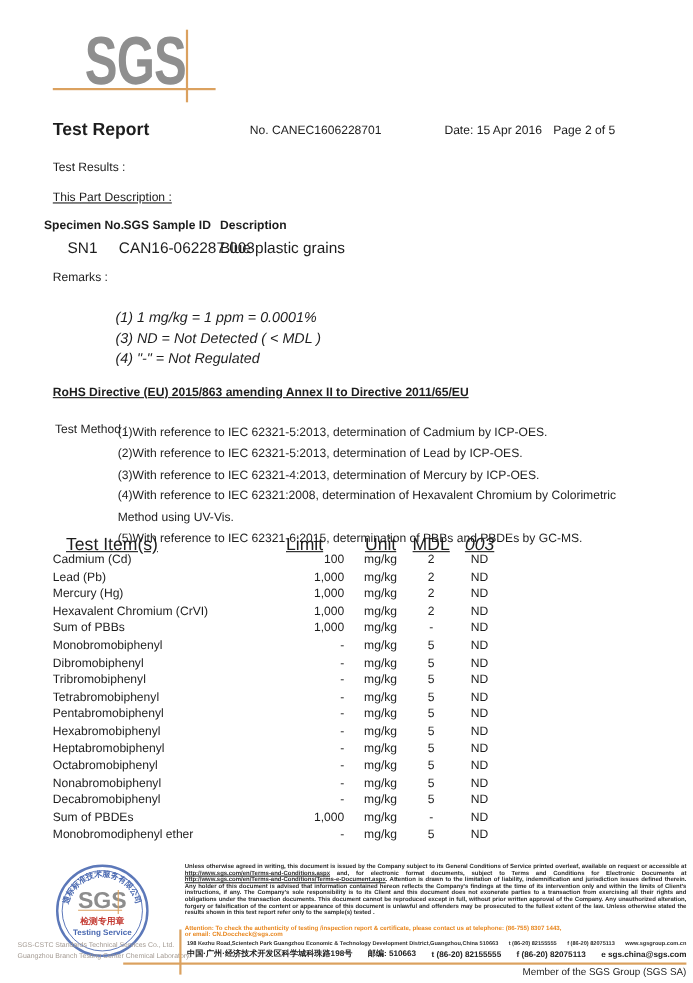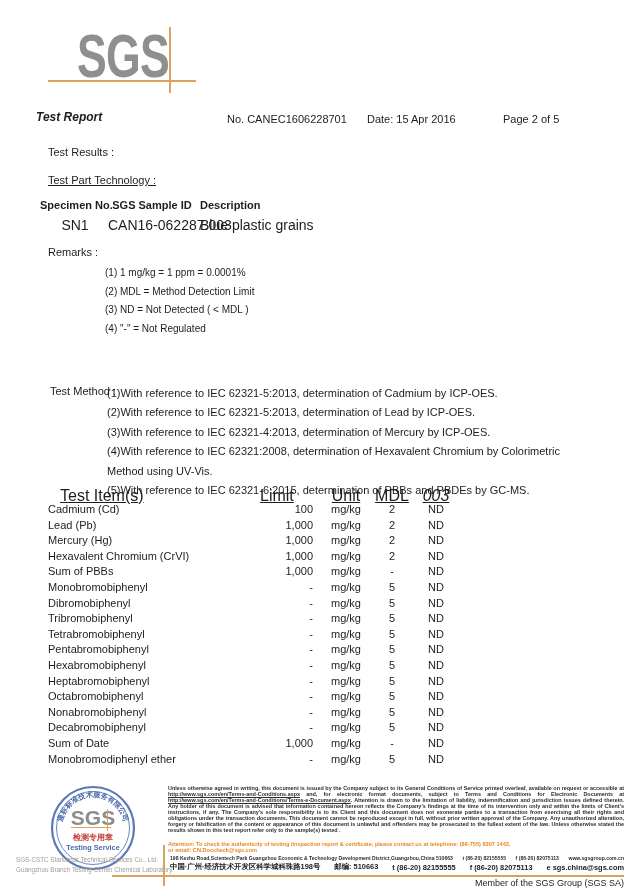--- a/index.html
+++ b/index.html
@@ -10,36 +10,36 @@
   }
   
   .logo-text {
     position:absolute; left:77px; top:25px; font-size:62px; font-weight:700;
     color:#8f8f8f; line-height:1; letter-spacing:-1px;
     transform:scaleX(0.72); transform-origin:left top; white-space:nowrap;
   }
   .logo-hline { position:absolute; left:48px; top:80px; width:148px; height:2px; background:#dba15f; }
   .logo-vline { position:absolute; left:169px; top:27px; width:2px; height:66px; background:#dba15f; }
   
-  .doc-title { position:absolute; left:36px; top:110px; font-size:12px; font-weight:700;font-style:italic; }
+  .doc-title { position:absolute; left:48px; top:110px; font-size:16px; font-weight:700; }
   .hdr { position:absolute; top:113px; font-size:11px; white-space:nowrap; }
   .hdr-no   { left:227px; }
-  .hdr-date { left:367px; }
+  .hdr-date { left:404px; }
   .hdr-page { left:503px; }
   
   .lbl { position:absolute; font-size:11px; white-space:nowrap; }
   .test-results-label { left:48px; top:146px; }
   .tpd-label { left:48px; top:174px; text-decoration:underline; }
   .spec-h { position:absolute; top:199px; font-size:11px; font-weight:700; white-space:nowrap; }
   .spec-v { position:absolute; top:217px; font-size:14px; white-space:nowrap; }
   .spec-c1 { left:40px;  width:70px; text-align:center; }
   .spec-c2 { left:108px; width:88px; text-align:center; }
   .spec-c3 { left:200px; }
   .remarks-label { left:48px; top:246px; }
-  .remarks-list { position:absolute; left:105px; top:264px; font-size:10px; line-height:18.6px; }
+  .remarks-list { position:absolute; left:105px; top:280px; font-size:13px; line-height:18.6px;font-style:italic; }
   .rohs { position:absolute; left:48px; top:351px; font-size:11px; font-weight:700; text-decoration:underline; white-space:nowrap; }
   .tm-label { left:50px; top:385px; }
   .tm-lines { position:absolute; left:107px; top:384px; font-size:11px; line-height:19.4px; width:480px; }
   
   .rt-h { position:absolute; top:487px; font-size:16px; white-space:nowrap; text-decoration:underline; }
   .rt-h-item  { left:60px; }
   .rt-h-limit { left:260px; width:53px; text-align:left; }
   .rt-h-unit  { left:326px; width:40px; text-align:center; }
   .rt-h-mdl   { left:370px; width:44px; text-align:center; }
   .rt-h-val   { left:414px; width:44px; text-align:center; font-style:italic; }
@@ -89,37 +89,37 @@
   <div class="logo-text">SGS</div>
   <div class="logo-hline"></div>
   <div class="logo-vline"></div>
 
   <div class="doc-title">Test Report</div>
   <div class="hdr hdr-no">No. CANEC1606228701</div>
   <div class="hdr hdr-date">Date: 15 Apr 2016</div>
   <div class="hdr hdr-page">Page 2 of 5</div>
 
   <div class="lbl test-results-label">Test Results :</div>
-  <div class="lbl tpd-label">Test Part Technology :</div>
+  <div class="lbl tpd-label">This Part Description :</div>
 
   <div class="spec-h spec-c1">Specimen No.</div>
   <div class="spec-h spec-c2">SGS Sample ID</div>
   <div class="spec-h spec-c3">Description</div>
   <div class="spec-v spec-c1">SN1</div>
   <div class="spec-v spec-c2">CAN16-062287.003</div>
   <div class="spec-v spec-c3">Blue plastic grains</div>
 
   <div class="lbl remarks-label">Remarks :</div>
   <div class="remarks-list">
       <div class="remark-line">(1) 1 mg/kg = 1 ppm = 0.0001%</div>
-      <div class="remark-line">(2) MDL = Method Detection Limit</div>
       <div class="remark-line">(3) ND = Not Detected ( &lt; MDL )</div>
       <div class="remark-line">(4) "-" = Not Regulated</div>
     </div>
 
+  <div class="rohs">RoHS Directive (EU) 2015/863 amending Annex II to Directive 2011/65/EU</div>
 
   <div class="lbl tm-label">Test Method :</div>
   <div class="tm-lines">
       <div class="method-line">(1)With reference to IEC 62321-5:2013, determination of Cadmium by ICP-OES.</div>
       <div class="method-line">(2)With reference to IEC 62321-5:2013, determination of Lead by ICP-OES.</div>
       <div class="method-line">(3)With reference to IEC 62321-4:2013, determination of Mercury by ICP-OES.</div>
       <div class="method-line">(4)With reference to IEC 62321:2008, determination of Hexavalent Chromium by Colorimetric</div>
       <div class="method-line">Method using UV-Vis.</div>
       <div class="method-line">(5)With reference to IEC 62321-6:2015, determination of PBBs and PBDEs by GC-MS.</div>
     </div>
@@ -229,21 +229,21 @@
         <span class="cell c-val">ND</span>
       </div>
       <div class="trow">
         <span class="cell c-item">Decabromobiphenyl</span>
         <span class="cell c-limit">-</span>
         <span class="cell c-unit">mg/kg</span>
         <span class="cell c-mdl">5</span>
         <span class="cell c-val">ND</span>
       </div>
       <div class="trow">
-        <span class="cell c-item">Sum of Date</span>
+        <span class="cell c-item">Sum of PBDEs</span>
         <span class="cell c-limit">1,000</span>
         <span class="cell c-unit">mg/kg</span>
         <span class="cell c-mdl">-</span>
         <span class="cell c-val">ND</span>
       </div>
       <div class="trow">
         <span class="cell c-item">Monobromodiphenyl ether</span>
         <span class="cell c-limit">-</span>
         <span class="cell c-unit">mg/kg</span>
         <span class="cell c-mdl">5</span>

